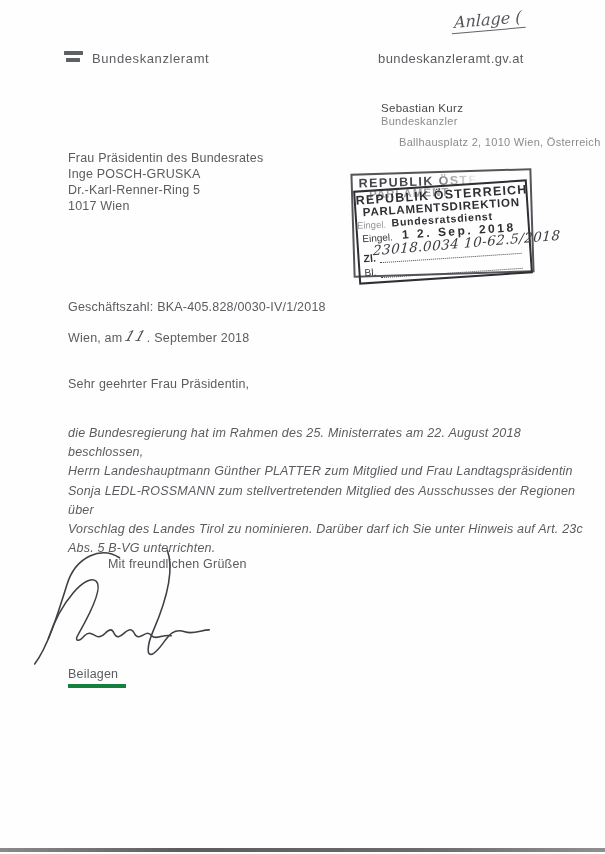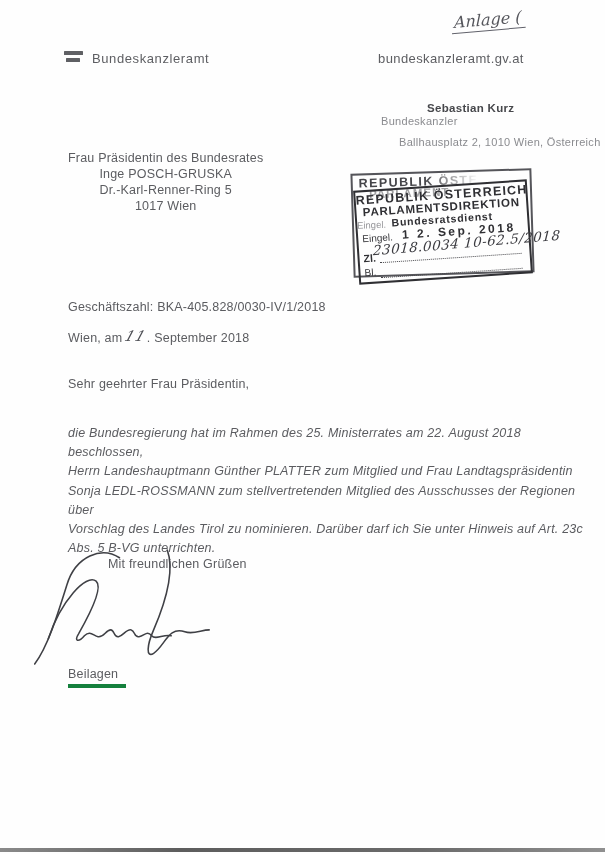--- a/index.html
+++ b/index.html
@@ -21,27 +21,27 @@
 
   
   .logo-bars{left:64px;top:51px;width:19px;height:13px;}
   .bar{position:absolute;background:#5f6064;height:4.2px;border-radius:.5px;}
   .bar1{left:0;top:0;width:19px;}
   .bar2{left:2px;top:7px;width:14px;}
   .orgname{left:92px;top:51px;font-size:13px;letter-spacing:.6px;color:#5d5e62;}
   .website{left:378px;top:51px;font-size:13px;letter-spacing:.4px;color:#5d5e62;}
 
   
-  .sender-name{left:381px;top:102px;font-size:11.5px;font-weight:bold;color:#47484c;letter-spacing:.3px;margin-left:46px;}
+  .sender-name{left:381px;top:102px;font-size:11.5px;font-weight:normal;color:#47484c;letter-spacing:.3px;}
   .sender-title{left:381px;top:115px;font-size:11px;color:#8a8b8f;letter-spacing:.3px;}
   .sender-address{left:381px;top:136px;font-size:11px;color:#8a8b8f;letter-spacing:.3px;margin-left:18px;}
 
   
   .recipient{left:68px;top:150px;}
-  .recipient div{height:16px;text-align:center;}
+  .recipient div{height:16px;}
 
   
   .stamp-ghost{
     left:352px;top:171px;width:177px;height:100px;
     border:2px solid #55555a;transform:rotate(-1.8deg);
     color:#4c4c50;
   }
   .stamp-ghost .g1{
     position:absolute;left:6px;top:1px;font-weight:bold;font-size:12.5px;letter-spacing:1.4px;
     color:#454549;

